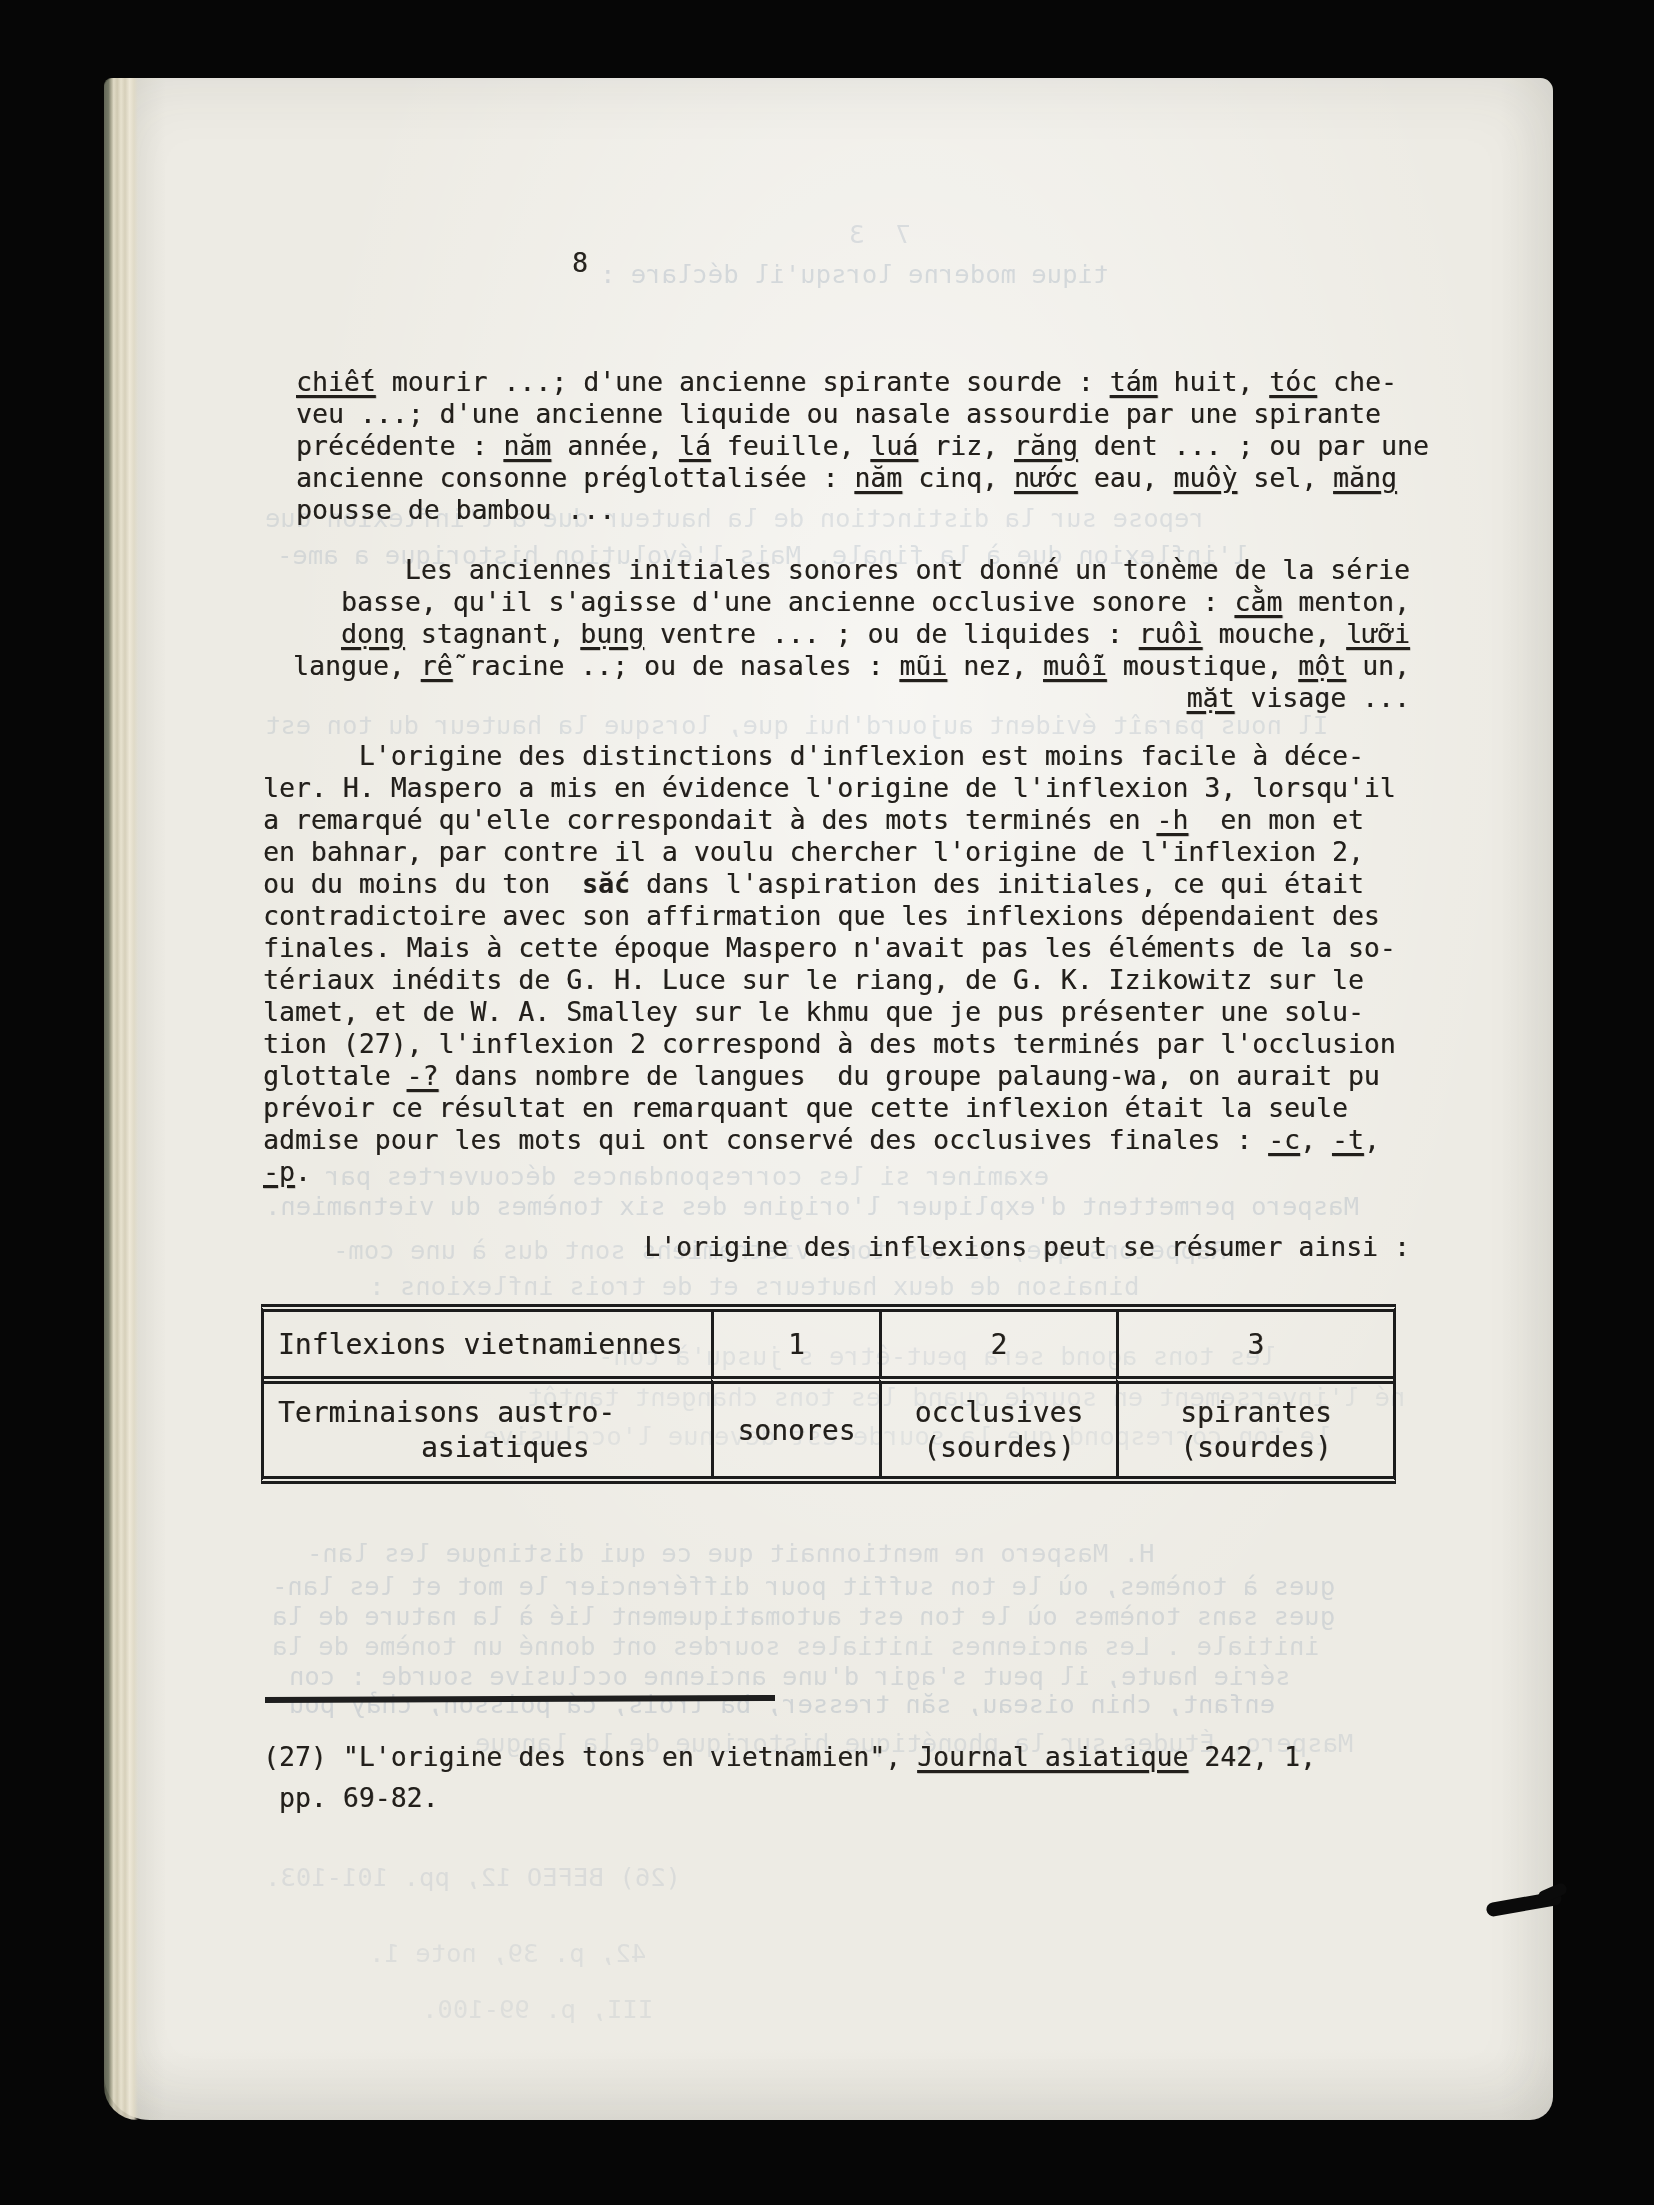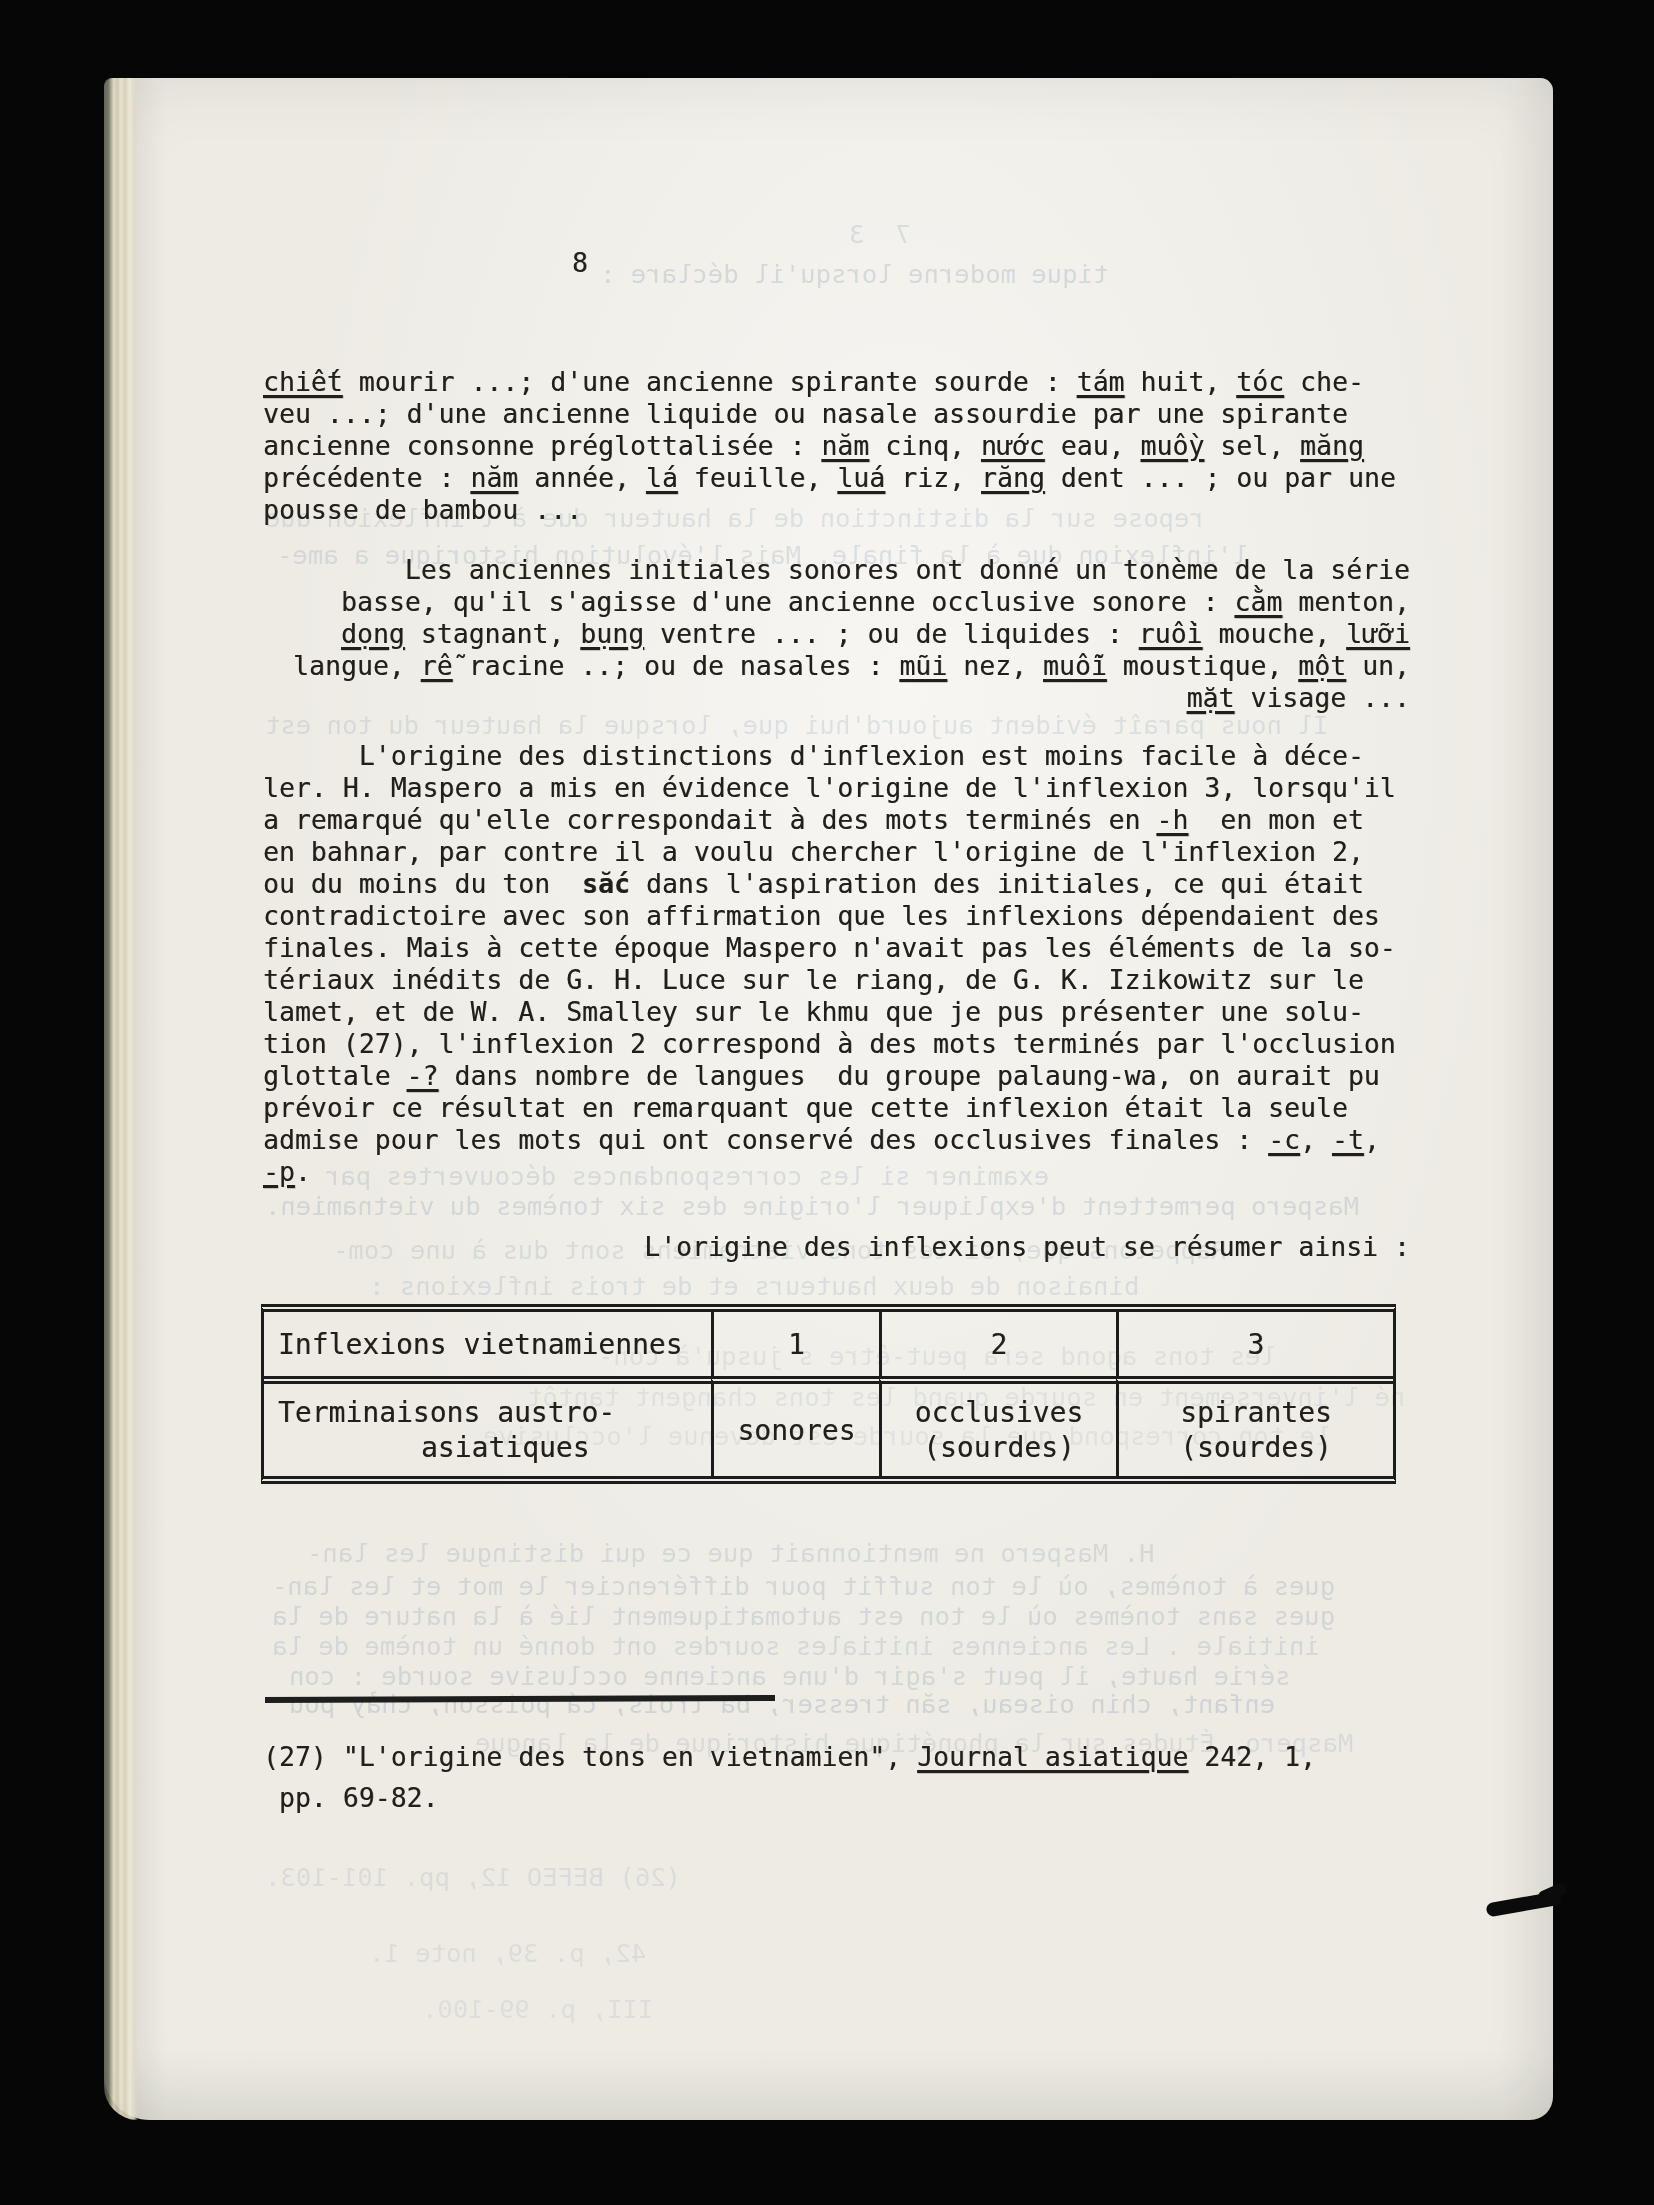--- a/index.html
+++ b/index.html
@@ -18,21 +18,21 @@
         border-radius:10.6px 0 0 46px;
         background:linear-gradient(90deg,
           #585c4c 0px,#6b6f5c 4.4px,#a7a48c 7px,#e2dcc6 9.7px,#cfc8af 13.2px,
           #e9e3cf 17px,#d6cfb8 21px,#efe9d8 25.6px,#e0dac6 30px,rgba(224,218,198,0) 34px);
         opacity:0.9;}
   .tblock{position:absolute;left:159px;width:1147px;color:#221f1b;}
   .tline{white-space:pre;font-size:26.5px;line-height:32px;height:32px;
          text-shadow:0.4px 0.4px 0.6px rgba(45,40,32,0.55);}
   .tline .u{text-decoration:underline;text-decoration-thickness:3.1px;text-underline-offset:4.4px;}
   .tline .b{font-weight:bold;}
-  #para0{top:288px;} #para1{top:476px;text-align:right;} #para2{top:662px;} #para3{top:1153px;text-align:right;}
+  #para0{top:288px;margin-left:33px;} #para1{top:476px;text-align:right;} #para2{top:662px;} #para3{top:1153px;text-align:right;}
   #pagenum{position:absolute;left:468px;top:169px;font-size:26.5px;color:#26231e;
            text-shadow:0.4px 0.4px 0.6px rgba(45,40,32,0.5);}
   
   #origin-table{position:absolute;left:157px;top:1226px;width:1135px;height:180px;
         box-sizing:border-box;display:grid;
         grid-template-columns:447px 168px 237px 1fr;
         grid-template-rows:64px 1fr;
         border-top:8.8px double #1c1c1c;border-bottom:8.8px double #1c1c1c;
         border-left:3.5px solid #1c1c1c;border-right:3.5px solid #1c1c1c;
         color:#221f1b;font-size:28px;}
@@ -86,22 +86,22 @@
         <div class="ghost" style="left: 161px; top: 1784px; opacity: 0.17;">(26) BEFEO 12, pp. 101-103.</div>
         <div class="ghost" style="left: 265px; top: 1860px; opacity: 0.15;">42, p. 39, note 1.</div>
         <div class="ghost" style="left: 318px; top: 1916px; opacity: 0.14;">III, p. 99-100.</div>
       </div>
 
     <div id="pagenum">8</div>
 
     <div id="para0" class="tblock">
         <div class="tline"><span class="u">chiết</span><span> mourir ...; d'une ancienne spirante sourde : </span><span class="u">tám</span><span> huit, </span><span class="u">tóc</span><span> che-</span></div>
         <div class="tline"><span>veu ...; d'une ancienne liquide ou nasale assourdie par une spirante</span></div>
+        <div class="tline"><span>précédente : </span><span class="u">năm</span><span> année, </span><span class="u">lá</span><span> feuille, </span><span class="u">luá</span><span> riz, </span><span class="u">răng</span><span> dent ... ; ou par une</span></div>
         <div class="tline"><span>ancienne consonne préglottalisée : </span><span class="u">năm</span><span> cinq, </span><span class="u">nước</span><span> eau, </span><span class="u">muồy</span><span> sel, </span><span class="u">măng</span></div>
-        <div class="tline"><span>précédente : </span><span class="u">năm</span><span> année, </span><span class="u">lá</span><span> feuille, </span><span class="u">luá</span><span> riz, </span><span class="u">răng</span><span> dent ... ; ou par une</span></div>
         <div class="tline"><span>pousse de bambou ...</span></div>
       </div>
     <div id="para1" class="tblock">
         <div class="tline"><span>      Les anciennes initiales sonores ont donné un tonème de la série</span></div>
         <div class="tline"><span>basse, qu'il s'agisse d'une ancienne occlusive sonore : </span><span class="u">cằm</span><span> menton,</span></div>
         <div class="tline"><span class="u">dọng</span><span> stagnant, </span><span class="u">bụng</span><span> ventre ... ; ou de liquides : </span><span class="u">ruồi</span><span> mouche, </span><span class="u">lưỡi</span></div>
         <div class="tline"><span>langue, </span><span class="u">rễ</span><span> racine ..; ou de nasales : </span><span class="u">mũi</span><span> nez, </span><span class="u">muỗi</span><span> moustique, </span><span class="u">một</span><span> un,</span></div>
         <div class="tline"><span class="u">mặt</span><span> visage ...</span></div>
       </div>
     <div id="para2" class="tblock">

